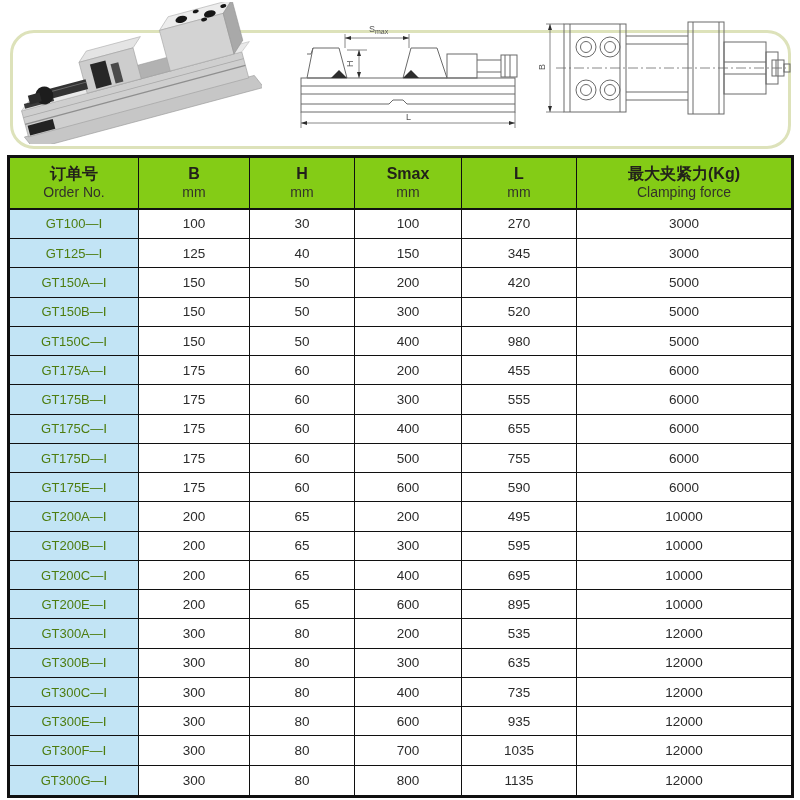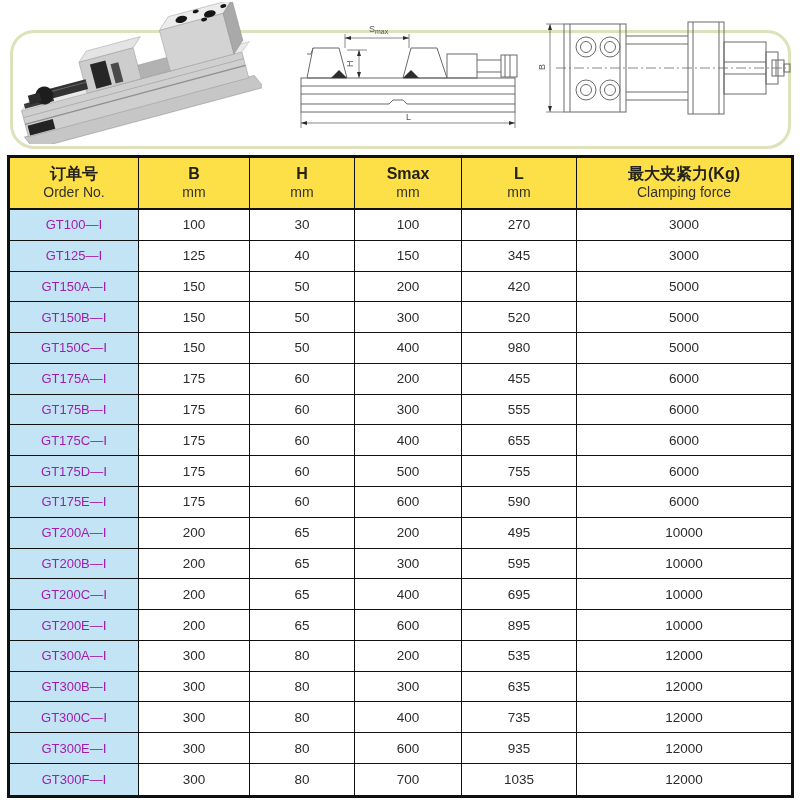--- a/index.html
+++ b/index.html
@@ -21,25 +21,25 @@
   .spec-table {
     position:absolute; left:7px; top:155px; width:787px; height:643px;
     border-collapse:collapse; table-layout:fixed;
     border:3px solid #101010;
   }
   .spec-table th, .spec-table td {
     border:1px solid #101010; text-align:center; vertical-align:middle;
     padding:0; overflow:hidden; white-space:nowrap;
   }
   .spec-table thead tr { height:52px; }
-  .spec-table thead th { background:#fde047; border-bottom:2px solid #101010; }
+  .spec-table thead th { background:#84cc16; border-bottom:2px solid #101010; }
   .h-main { font-size:16px; font-weight:bold; color:#22211a; line-height:1.25; }
   .h-sub  { font-size:14px; font-weight:normal; color:#33322a; line-height:1.2; }
   .spec-table tbody td { font-size:13.5px; color:#2b2b2b; background:#ffffff; }
-  .spec-table tbody td.order { background:#c2e4f5; font-size:13px; color:#a21caf; }
+  .spec-table tbody td.order { background:#c2e4f5; font-size:13px; color:#4d7c0f; }
 
   .lineart { stroke:#6a6a6a; stroke-width:1; fill:none; }
   .dim     { stroke:#6a6a6a; stroke-width:0.8; fill:none; }
   .dimtxt  { font-size:9px; fill:#555; font-family:"Liberation Sans","DejaVu Sans",sans-serif; }
   .darkfill{ fill:#2e2e2e; stroke:none; }
 </style>
 </head>
 <body>
 
 <div class="top-frame"></div>
@@ -348,14 +348,22 @@
     <td>12000</td>
   </tr>
       <tr>
     <td class="order">GT300F—Ⅰ</td>
     <td>300</td>
     <td>80</td>
     <td>700</td>
     <td>1035</td>
     <td>12000</td>
   </tr>
+      <tr>
+    <td class="order">GT300G—Ⅰ</td>
+    <td>300</td>
+    <td>80</td>
+    <td>800</td>
+    <td>1135</td>
+    <td>12000</td>
+  </tr>
     </tbody>
 </table>
 
 </body></html>

